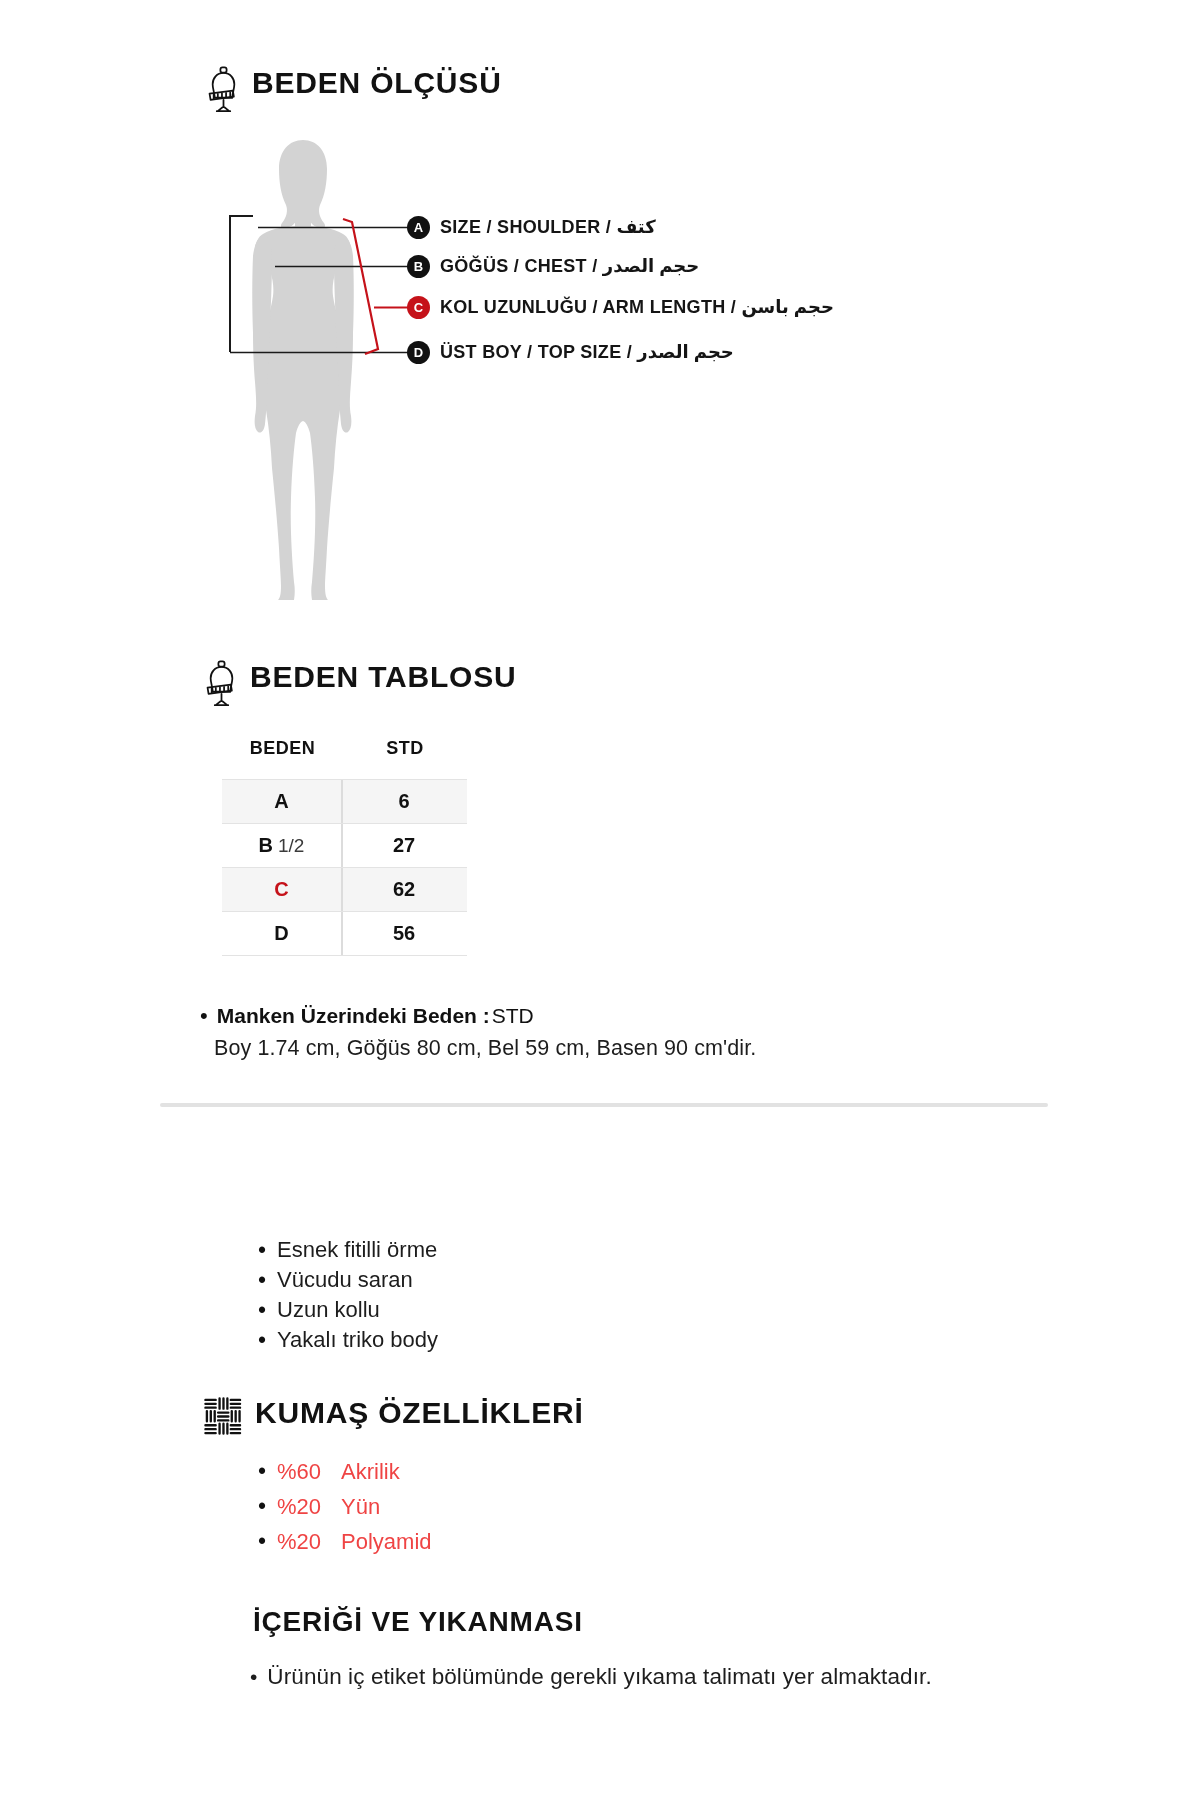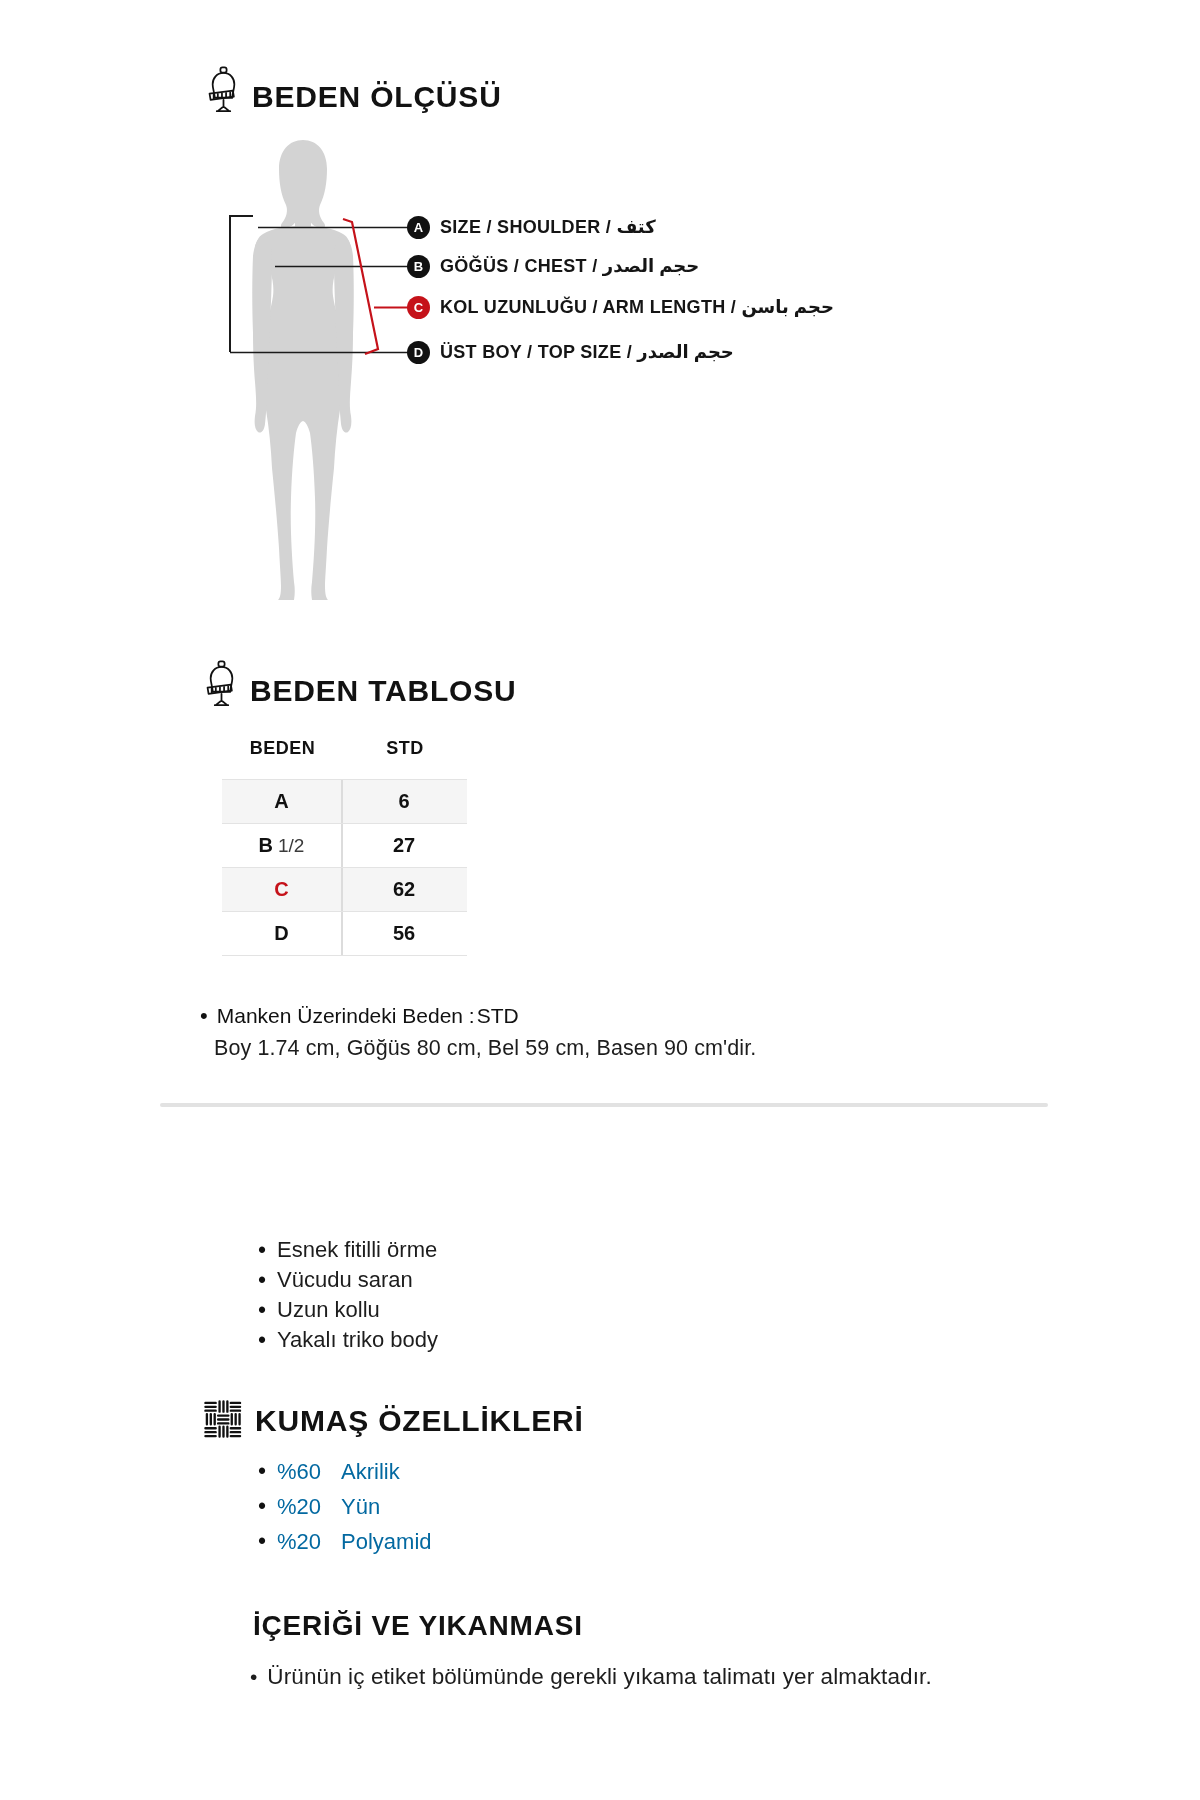--- a/index.html
+++ b/index.html
@@ -3,21 +3,21 @@
 <meta charset="utf-8">
 <style>
   * { margin:0; padding:0; box-sizing:border-box; }
   body { background:#fff; }
   .page {
     position:relative; width:1200px; height:1800px; background:#ffffff;
     font-family:"Liberation Sans","DejaVu Sans",sans-serif; color:#111;
     overflow:hidden;
   }
   
-  .sec-header { position:absolute; display:flex; align-items:flex-end; gap:13px; }
+  .sec-header { position:absolute; display:flex; align-items:flex-start; gap:13px; }
   .sec-title { font-size:30px; font-weight:800; letter-spacing:0.8px; color:#121212; white-space:nowrap; }
   .sec-title.small { font-size:28px; }
   .icon svg { display:block; }
 
   
   .silhouette { position:absolute; left:240px; top:138px; }
   .diag-lines { position:absolute; left:0; top:0; pointer-events:none; }
   .badge {
     position:absolute; width:23px; height:23px; border-radius:50%;
     background:#111; color:#fff; font-size:13px; font-weight:800;
@@ -42,35 +42,35 @@
   .td-key { width:121px; font-size:20px; font-weight:600; border-right:2px solid #dcdcdc; }
   .td-val { width:122px; font-size:20px; font-weight:700; }
   .red-text { color:#c5121a; }
   .key-suffix { font-weight:400; color:#3a3a3a; margin-left:5px; font-size:19px; }
   .key-suffix:empty { display:none; }
 
   
   .model-info { position:absolute; left:200px; top:1003px; font-size:21px; }
   .mi-line1 { display:flex; align-items:baseline; gap:9px; }
   .mi-bullet { font-size:22px; line-height:26px; }
-  .mi-label { font-weight:400;margin-top:36px; }
+  .mi-label { font-weight:700;margin-top:36px; }
   .mi-value { font-weight:400; margin-left:2px; }
   .mi-line2 { padding-left:14px; margin-top:7px; font-size:21.5px; color:#1d1d1d; letter-spacing:0.1px; }
 
   
   .divider { position:absolute; left:160px; top:1103px; width:888px; height:4px;
              background:#e2e2e2; border-radius:2px; }
 
   
   .feat-list { position:absolute; left:258px; top:1235px; }
   .feat-item { display:flex; align-items:center; height:30px; font-size:22px; color:#1d1d1d; }
   .bullet-dot::before { content:"•"; font-size:23px; margin-right:11px; color:#111; }
 
   .fab-list { position:absolute; left:258px; top:1454px; }
-  .fab-item { display:flex; align-items:center; height:35px; font-size:22px; color:#0369a1; }
+  .fab-item { display:flex; align-items:center; height:35px; font-size:22px; color:#ef4444; }
   .fab-pct { width:64px; }
 
   .care-list { position:absolute; left:250px; top:1660px; }
   .care-item { display:flex; font-size:22.5px; line-height:33px; color:#1d1d1d; }
   .care-item::before { content:"•"; font-size:21px; margin-right:10px; line-height:33px; }
   .care-text { width:700px; letter-spacing:0.1px; }
 </style>
 </head>
 <body>
 

